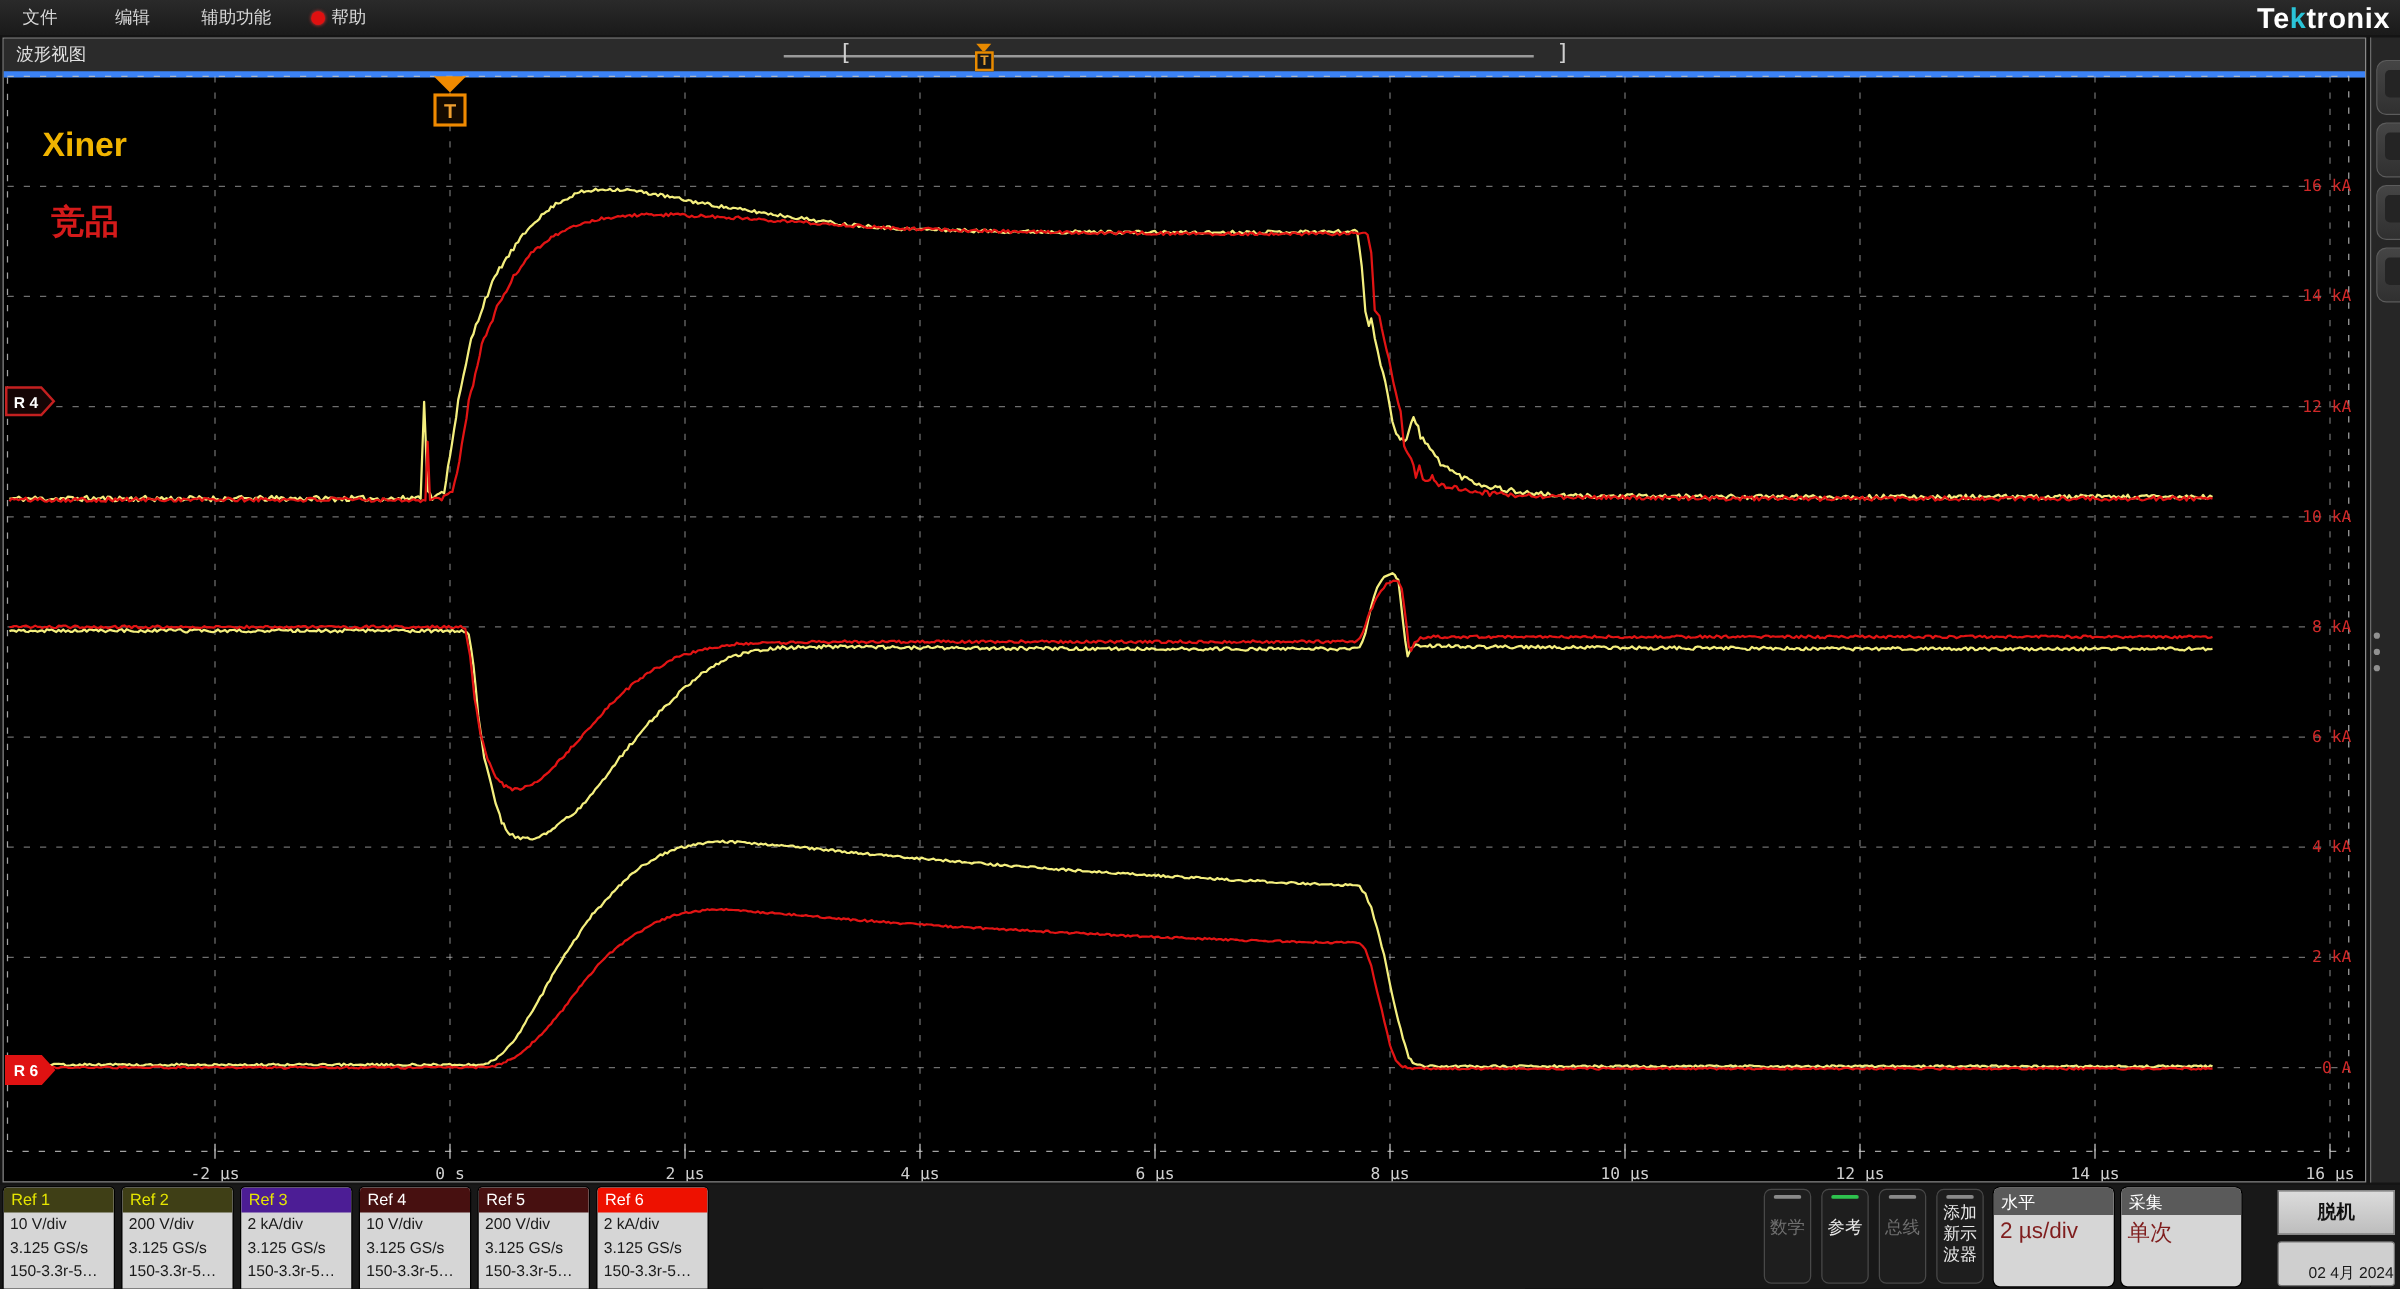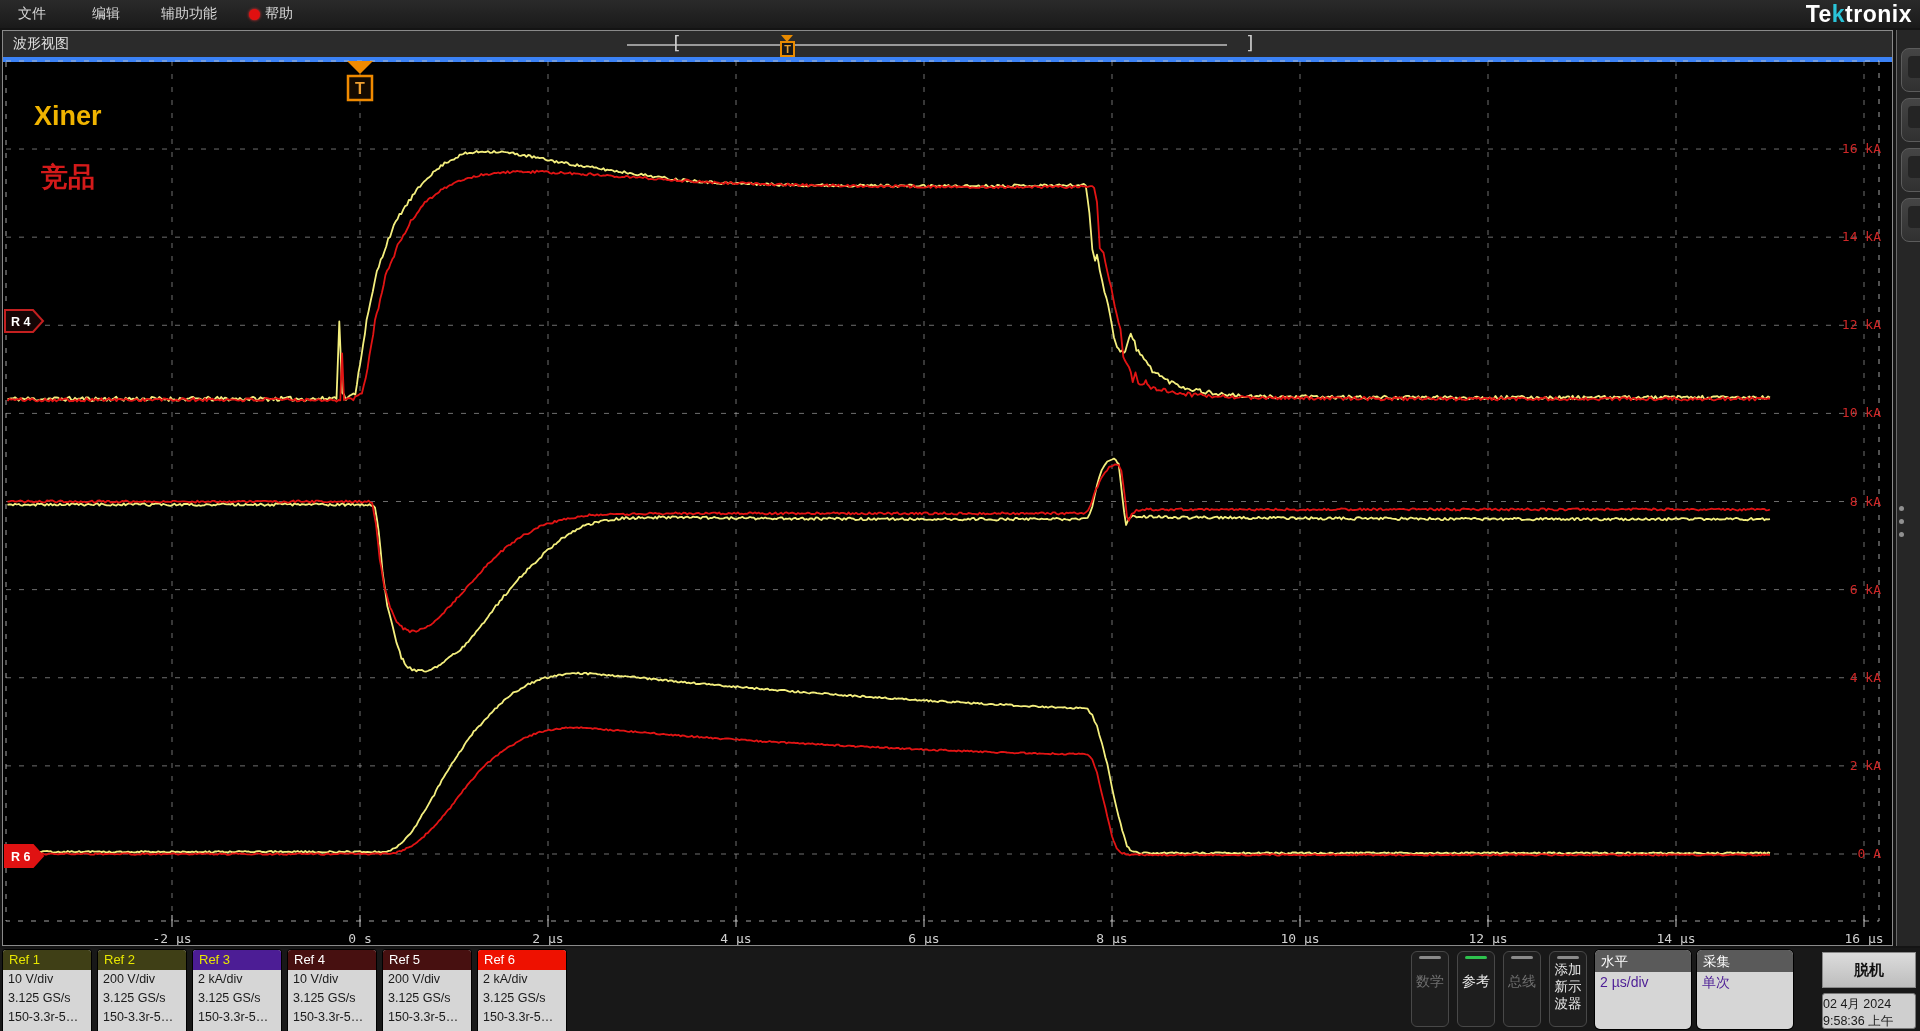--- a/index.html
+++ b/index.html
@@ -48,27 +48,27 @@
   .sidebtn{position:absolute;top:3px;width:38px;height:76px;border-radius:6px;background:#1e1e1e;
            border:1px solid #484848;box-sizing:border-box;text-align:center;}
   .sidebtn .bar{margin:4px auto 0;width:22px;height:3px;border-radius:2px;background:#8a8a8a;}
   .sidebtn.active .bar{background:#2ec24e;}
   .sidebtn .lbl{margin-top:14px;font-size:14px;color:#6f6f6f;line-height:17px;white-space:pre-line;}
   .sidebtn.active .lbl{color:#e8e8e8;}
   .sidebtn.multiline .lbl{margin-top:2px;font-size:13.5px;color:#e8e8e8;}
   .procbadge{position:absolute;top:2px;width:96px;height:79px;border-radius:5px;overflow:hidden;
              background:#d6d6d6;box-shadow:0 0 0 1px #000;}
   .procbadge .hdr{height:22px;background:#5a5a5a;color:#fff;font-size:13.5px;padding:3px 0 0 6px;box-sizing:border-box;}
-  .procbadge .val{font-size:14px;color:#4c1d95;padding:2px 0 0 5px;}
+  .procbadge .val{font-size:18px;color:#7f1d1d;padding:2px 0 0 5px;}
   #offline-btn{position:absolute;left:1822px;top:4px;width:94px;height:36px;border-radius:0;
                background:linear-gradient(#dcdcdc,#bdbdbd);border:1px solid #888;box-sizing:border-box;
                color:#111;font-size:15px;font-weight:bold;text-align:center;line-height:33px;}
   #datetime{position:absolute;left:1822px;top:45px;width:94px;height:36px;border-radius:3px;
             background:#cfcfcf;border:1px solid #777;box-sizing:border-box;
-            color:#1a1a1a;font-size:12.5px;text-align:left;line-height:17px;padding-top:2px;}
+            color:#1a1a1a;font-size:12.5px;text-align:right;line-height:17px;padding-top:16px;}
 </style>
 </head>
 <body>
 
 <div id="stage">
 
   <div id="menubar">
     <span class="menu-item" style="left:18px">文件</span>
     <span class="menu-item" style="left:92px">编辑</span>
     <span class="menu-item" style="left:161px">辅助功能</span>

